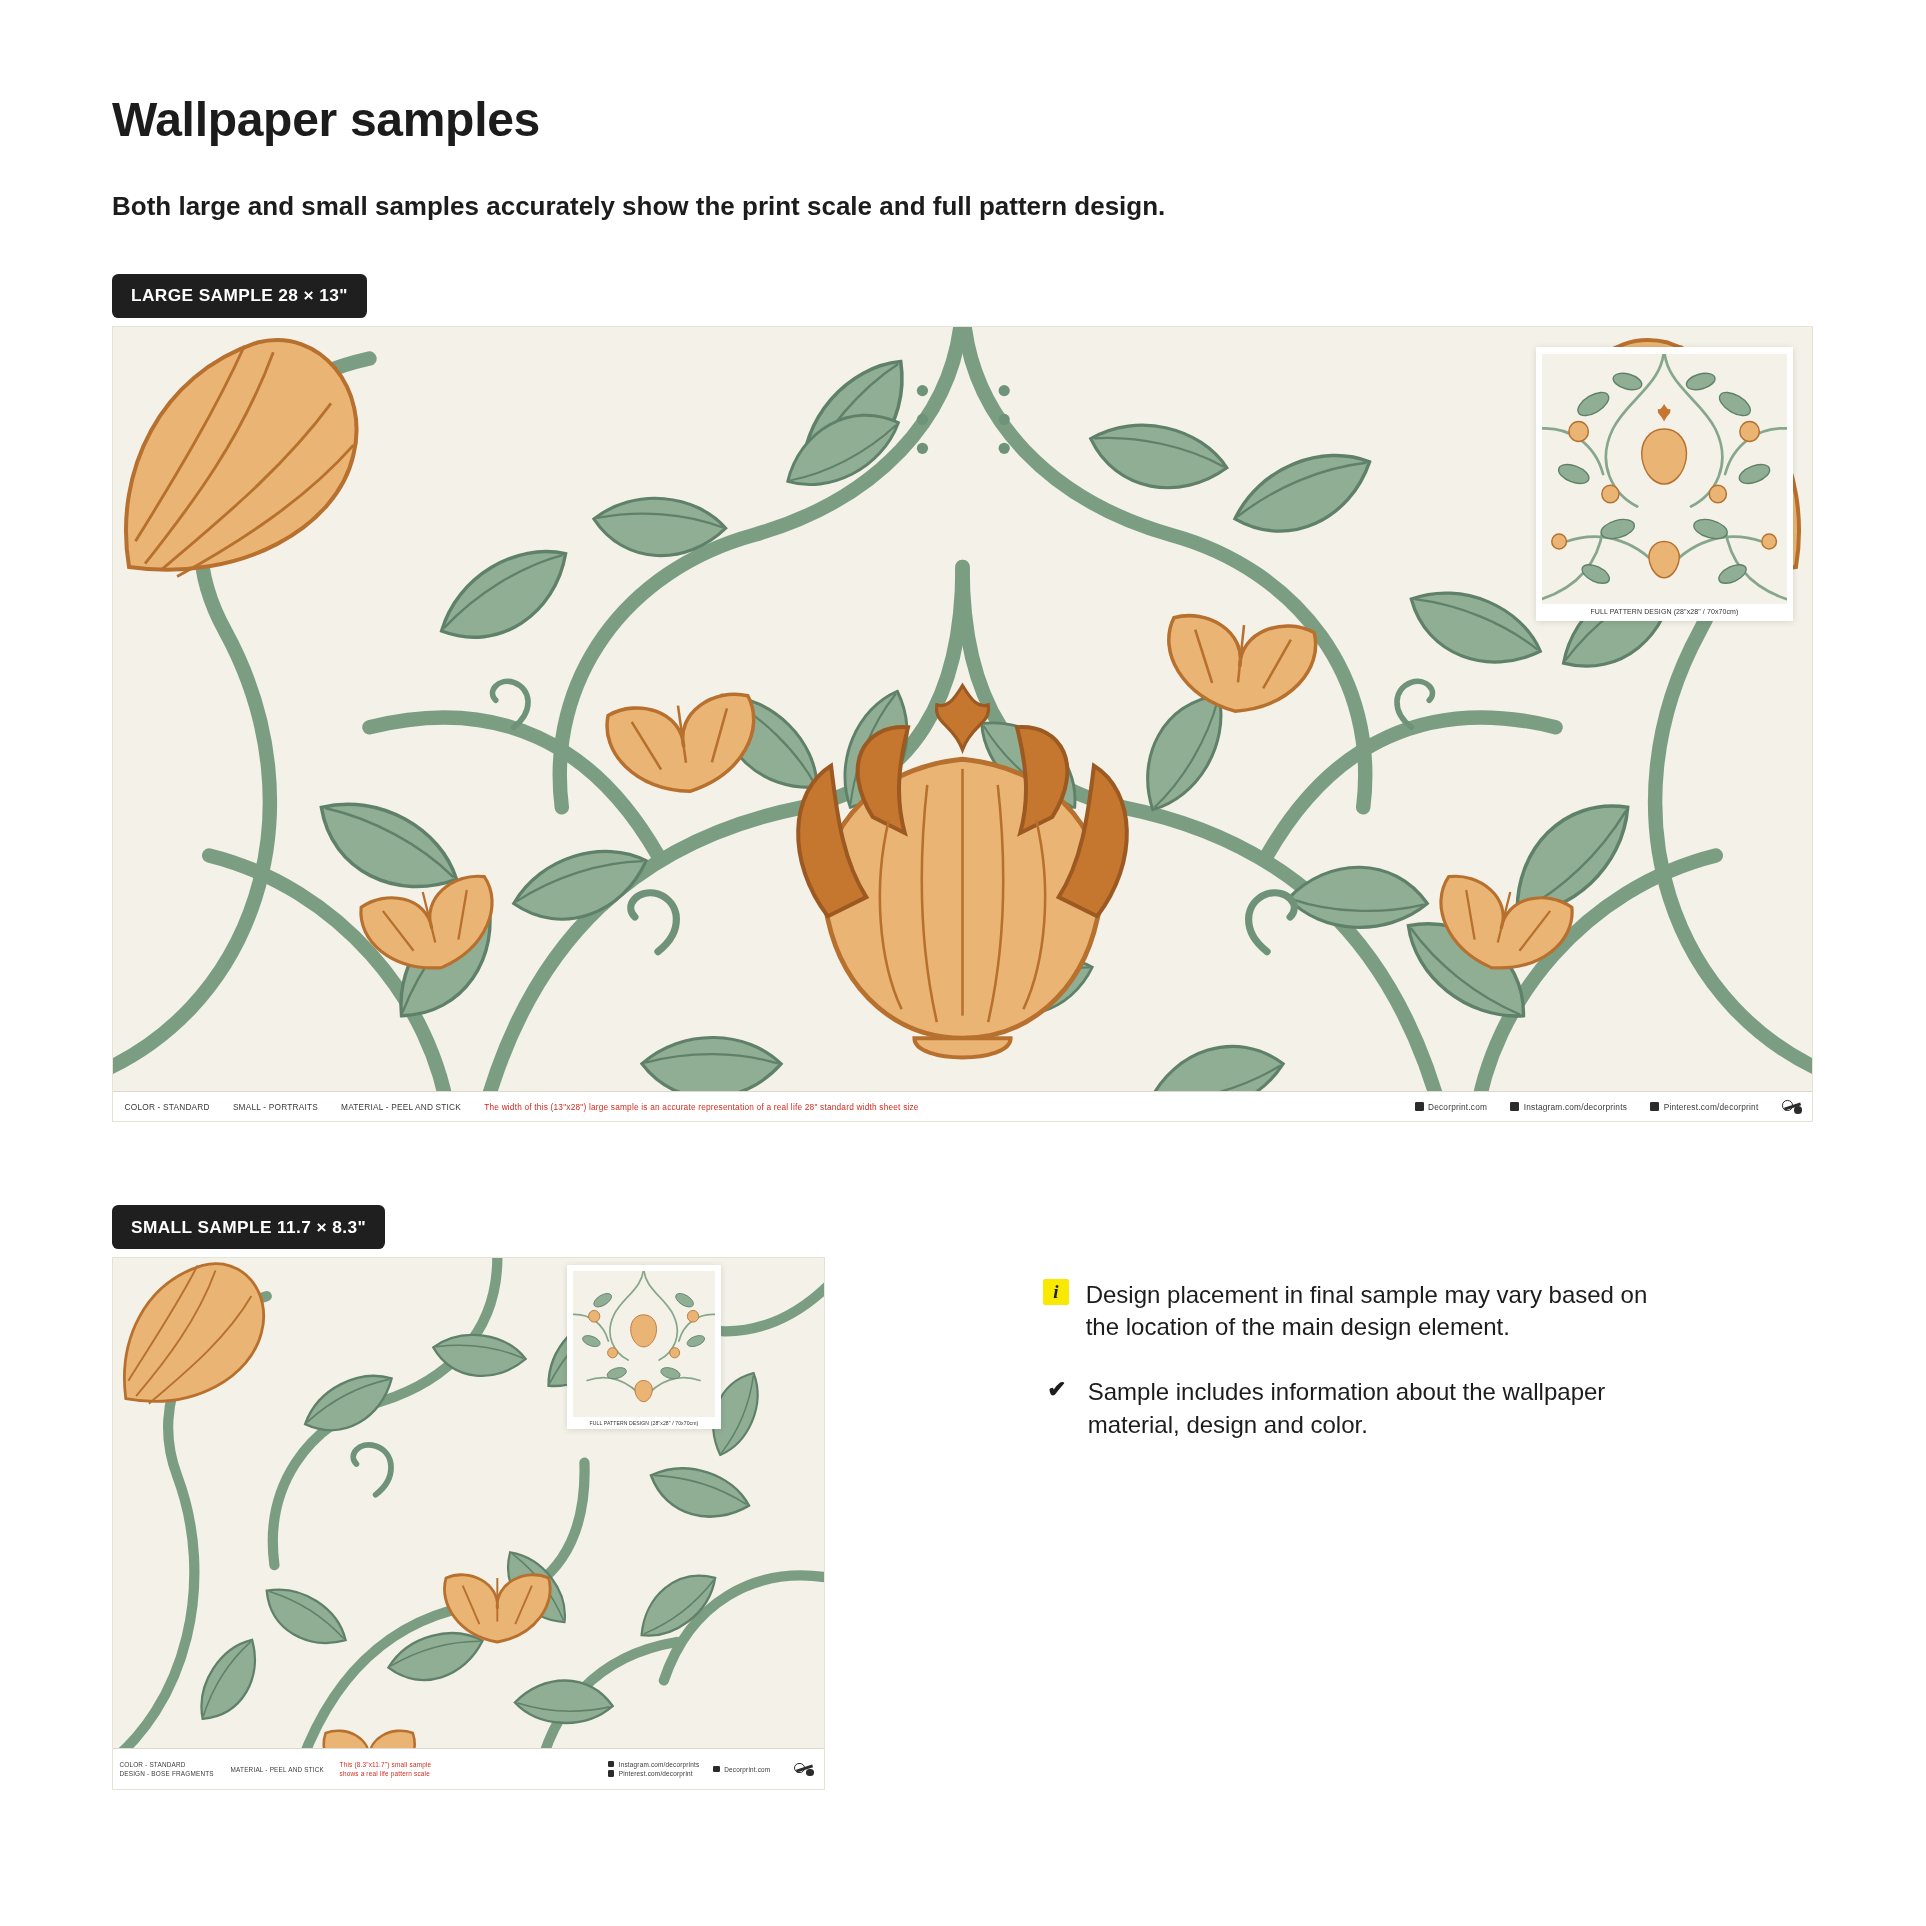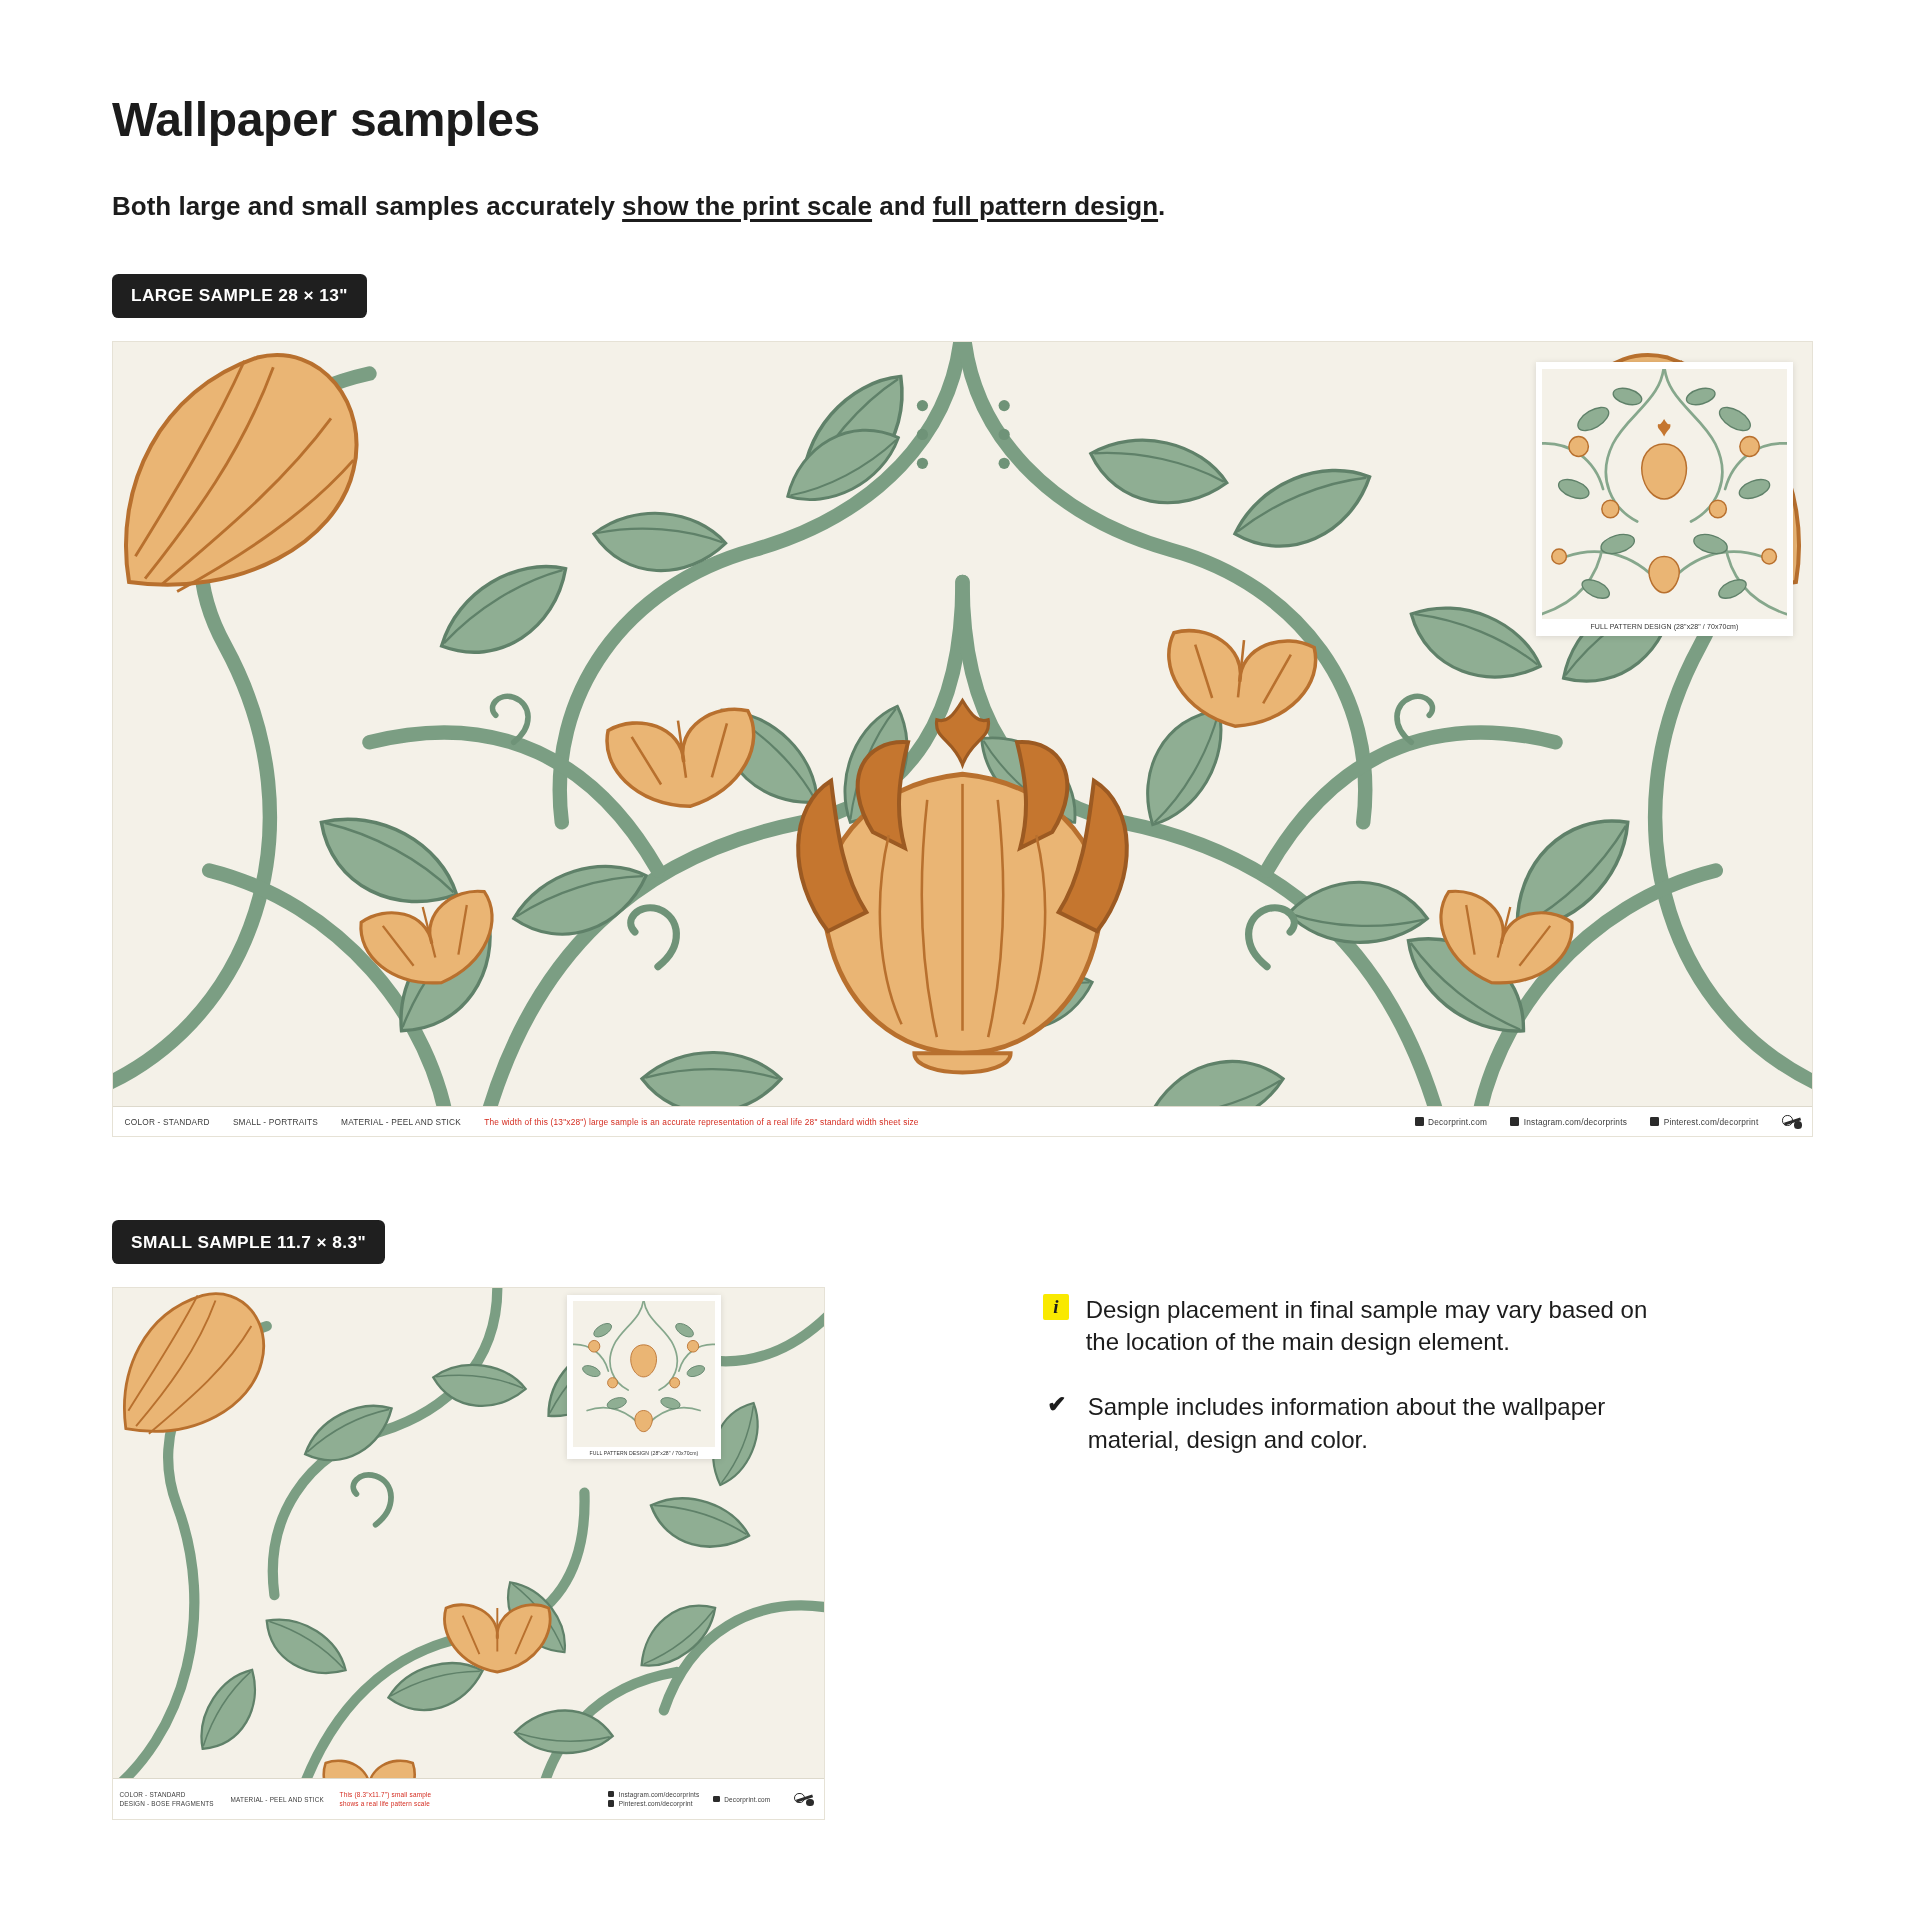--- a/index.html
+++ b/index.html
@@ -22,35 +22,35 @@
     letter-spacing: -0.3px;
     margin: 0 0 0 0;
     line-height: 1;
   }
   .subtitle {
     font-size: 26px;
     font-weight: 700;
     margin-top: 46px;
     line-height: 1.3;
   }
-  .subtitle .u { text-decoration: underline; text-underline-offset: 3.9px; text-decoration-thickness: 2.6px; }
+  .subtitle .u { text-underline-offset: 3.9px; text-decoration-thickness: 2.6px; }
   .badge {
     display: inline-block;
     background: #1f1f1f;
     color: #ffffff;
     font-size: 17.3px;
     font-weight: 700;
     letter-spacing: 0.4px;
     padding: 11.6px 19px 11.6px 19px;
     border-radius: 6.4px;
     margin-top: 50px;
   }
 
   
-  .sample-wrap { position: relative; margin-top: 23px; }
+  .sample-wrap { position: relative; margin-top: 8px; }
 
   .sample {
     position: relative;
     overflow: hidden;
     background: #f2efe6;
     border: 0.6px solid #e6e2d6;
   }
   .sample.large { width: 1701px; height: 796px; }
   .sample.small { width: 713px; height: 533px; }
 

